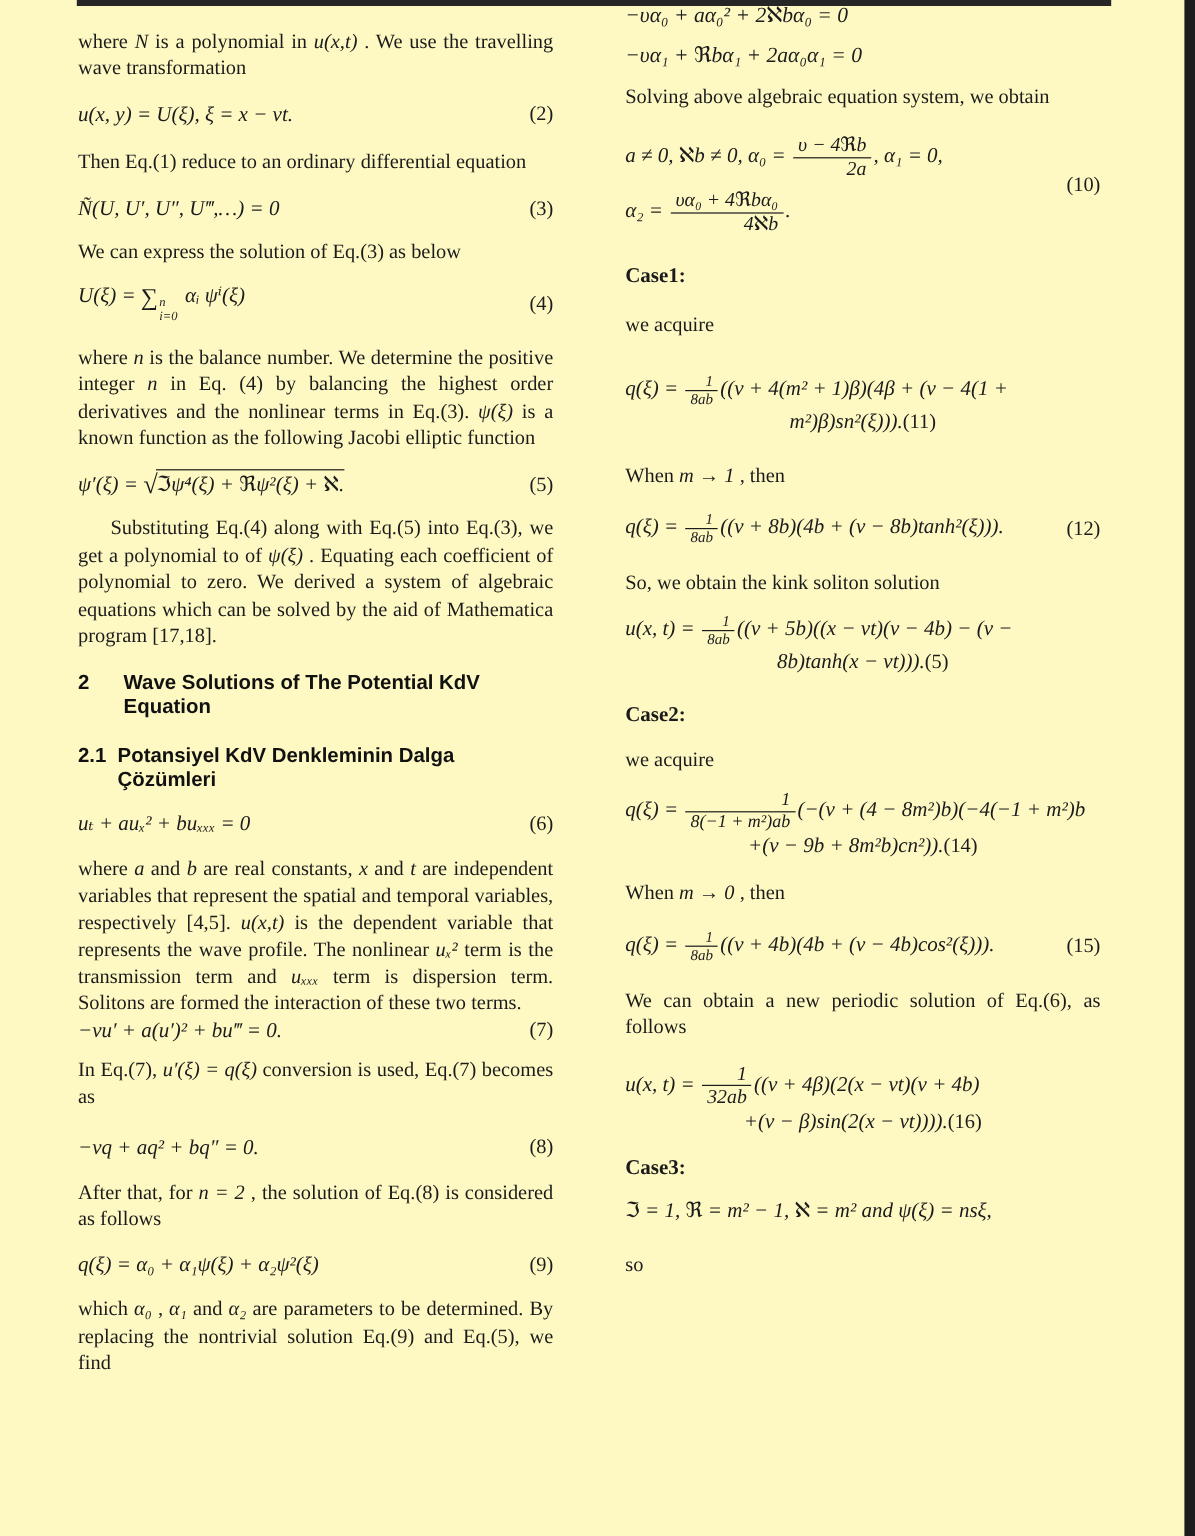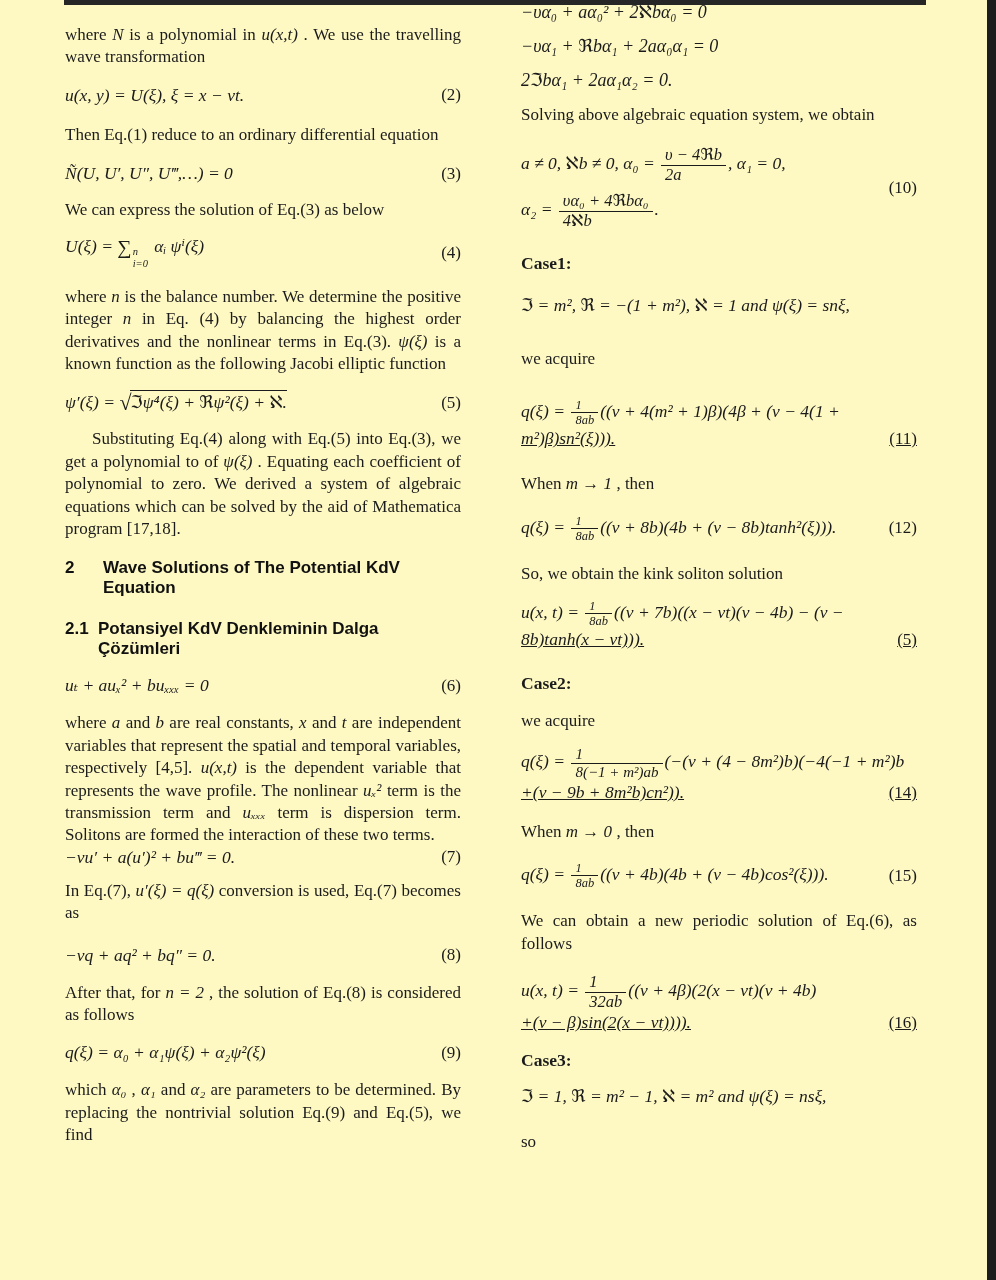--- a/index.html
+++ b/index.html
@@ -19,26 +19,26 @@
   .col-left{left:65px;top:24px;width:396px;}
   .col-right{left:521px;top:0;width:396px;}
 
   .body-p{margin:0;font-size:17px;line-height:22.4px;text-align:justify;}
   .mv{font-family:"Liberation Serif","DejaVu Serif","DejaVu Sans",serif;font-style:italic;}
 
   .math{font-family:"Liberation Serif","DejaVu Serif","DejaVu Sans",serif;font-style:italic;font-size:17.5px;}
   .eq{display:flex;justify-content:space-between;align-items:center;}
   .eq-num{font-style:normal;font-size:17px;font-family:"Liberation Serif","DejaVu Serif",serif;}
   .eq-line{line-height:1.35;}
-  .eq-split{display:flex;justify-content:space-between;align-items:baseline;text-decoration:underline;}
+  .eq-split{display:flex;justify-content:center;align-items:baseline;}
 
   .sys-line{font-size:18px;line-height:24px;margin-bottom:10px;}
   .sys{margin-bottom:12px;}
 
-  .frac{display:inline-flex;flex-direction:column;text-align:left;vertical-align:middle;line-height:1.12;}
+  .frac{display:inline-flex;flex-direction:column;text-align:right;vertical-align:middle;line-height:1.12;}
   .frac .fnum{display:block;padding:0 4px;}
   .frac .fden{display:block;border-top:1.3px solid #1b1b1b;padding:0 4px;}
   .frac.f-sm{font-size:12.5px;margin:0 2px;}
   .frac.f-md{font-size:15px;margin:0 2px;}
   .frac.f-lg{font-size:16.5px;margin:0 2px;}
 
   .radical{font-style:normal;font-size:22px;vertical-align:-2px;letter-spacing:-1px;}
   .radicand{border-top:1.4px solid #1b1b1b;padding-top:1px;text-align:right;}
 
   .bigop{font-style:normal;font-size:20px;vertical-align:-2px;}
@@ -145,40 +145,38 @@
 
     <p class="body-p"><span>which </span><span class="mv">α₀</span><span> , </span><span class="mv">α₁</span><span> and </span><span class="mv">α₂</span><span> are parameters to be determined. By replacing the nontrivial solution Eq.(9) and Eq.(5), we find</span></p>
 
   </div>
 
   <div class="col col-right">
 
     <div class="sys">
       <div class="math sys-line">−υα₀ + aα₀² + 2ℵbα₀ = 0</div>
       <div class="math sys-line">−υα₁ + ℜbα₁ + 2aα₀α₁ = 0</div>
-      <div class="math sys-line">2ℑbα₁ + 2aα₁α₂ = 0.</div>
     </div>
 
     <p class="body-p mb20"><span>Solving above algebraic equation system, we obtain</span></p>
 
     <div class="rel mb22 eq10-lines">
       <div class="math eq-line"><span>a ≠ 0, ℵb ≠ 0, α₀ = </span><span class="frac f-lg">
             <span class="fnum">υ − 4ℜb</span>
             <span class="fden">2a</span>
           </span><span>, α₁ = 0,</span></div>
       <div class="math eq-line"><span>α₂ = </span><span class="frac f-lg">
             <span class="fnum">υα₀ + 4ℜbα₀</span>
             <span class="fden">4ℵb</span>
           </span><span>.</span></div>
       <span class="eq-num abs-mid">(10)</span>
     </div>
 
     <p class="case-label mb20">Case1:</p>
 
-    <div class="math eq-line mb30">ℑ = m²,   ℜ = −(1 + m²),   ℵ = 1  and  ψ(ξ) = snξ,</div>
 
     <p class="body-p mb28"><span>we acquire</span></p>
 
     <div class="mb22">
       <div class="math eq-line"><span>q(ξ) = </span><span class="frac f-sm">
             <span class="fnum">1</span>
             <span class="fden">8ab</span>
           </span><span>((v + 4(m² + 1)β)(4β + (v − 4(1 +</span></div>
       <div class="math eq-line eq-split">
           <span>m²)β)sn²(ξ))).</span>
@@ -195,21 +193,21 @@
           </span><span>((v + 8b)(4b + (v − 8b)tanh²(ξ))).</span></span>
       <span class="eq-num">(12)</span>
     </div>
 
     <p class="body-p mb14"><span>So, we obtain the kink soliton solution</span></p>
 
     <div class="mb20">
       <div class="math eq-line"><span>u(x, t) = </span><span class="frac f-sm">
             <span class="fnum">1</span>
             <span class="fden">8ab</span>
-          </span><span>((v + 7b)((x − vt)(v − 4b) − (v −</span></div>
+          </span><span>((v + 5b)((x − vt)(v − 4b) − (v −</span></div>
       <div class="math eq-line eq-split">
           <span>8b)tanh(x − vt))).</span>
           <span class="eq-num">(5)</span>
         </div>
     </div>
 
     <p class="case-label mb16">Case2:</p>
 
 
     <p class="body-p mb14"><span>we acquire</span></p>

